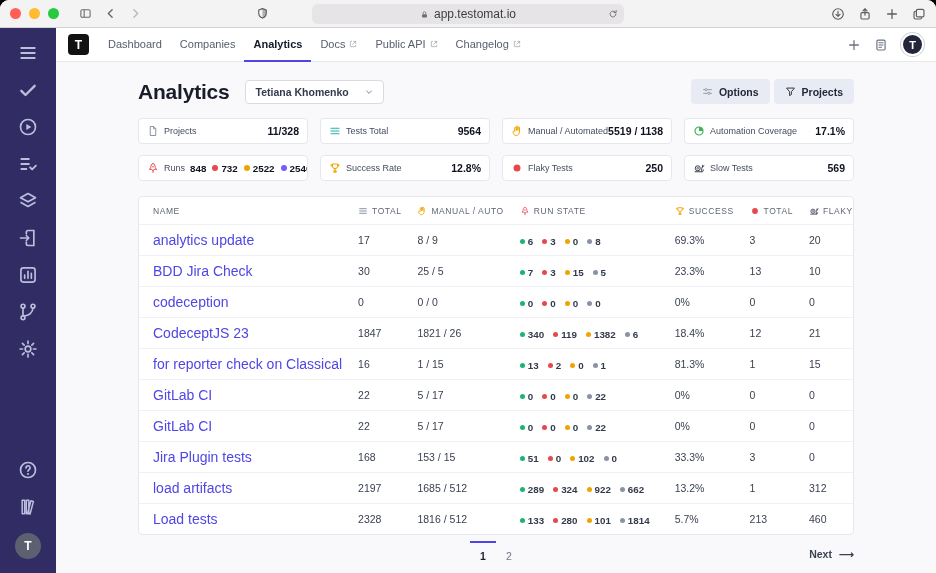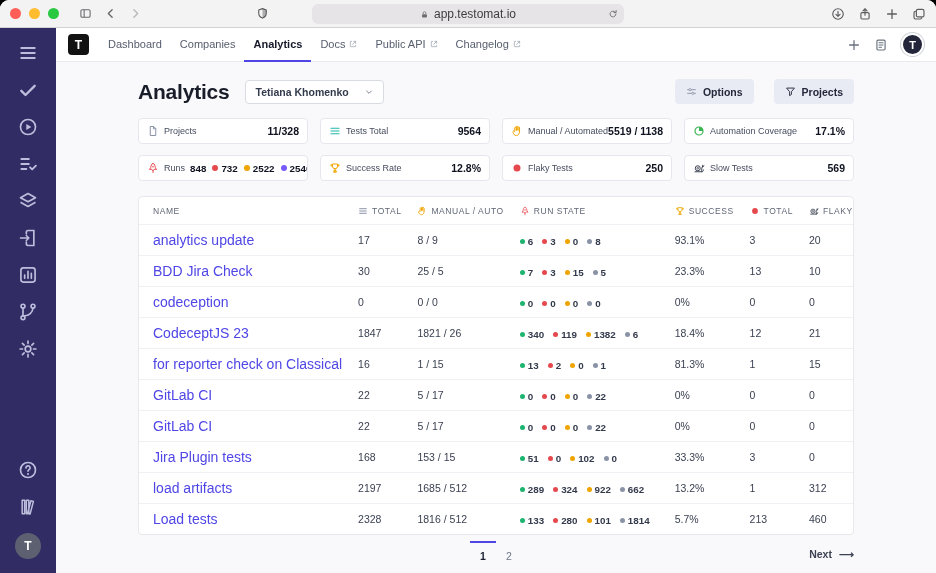--- a/index.html
+++ b/index.html
@@ -44,21 +44,21 @@
   .nav-right{margin-left:auto;display:flex;align-items:center;gap:13px;color:#6b7280}
   .nav-right svg{width:14px;height:14px;display:block}
   .nav-avatar{width:23px;height:23px;border-radius:50%;background:#23263b;color:#fff;font-size:11px;font-weight:700;display:flex;align-items:center;justify-content:center;border:2px solid #fff;box-shadow:0 0 0 1px #cfd2da;cursor:pointer}
   
   .content{flex:1;overflow:hidden;padding-top:17px}
   .container{width:716px;margin:0 auto}
   .head-row{display:flex;align-items:center}
   .page-title{font-size:21px;font-weight:700;color:#191d2a;letter-spacing:-.2px}
   .user-select{margin-left:15px;background:#fff;border:1px solid #d9dbe3;border-radius:4px;padding:5px 10px;font-size:10.5px;font-weight:700;color:#333a4b;display:flex;align-items:center;gap:16px;cursor:pointer}
   .user-select .chev svg{width:8px;height:8px;display:block;color:#6b7280}
-  .head-actions{margin-left:auto;display:flex;gap:20px}
+  .head-actions{margin-left:auto;display:flex;gap:4px}
   .action-btn{background:#e9ebf4;border-radius:4px;padding:0 11px;height:25px;display:flex;align-items:center;gap:6px;font-size:10.5px;font-weight:700;color:#23283a;cursor:pointer}
   .action-btn svg{width:11px;height:11px;display:block}
   
   .cards{margin-top:14px;display:grid;grid-template-columns:repeat(4,1fr);gap:11px 12px}
   .card{background:#fff;border:1px solid #e6e7ee;border-radius:4px;height:26px;display:flex;align-items:center;padding:0 8px;overflow:hidden;white-space:nowrap}
   .card-icon{width:12px;height:12px;display:flex;flex:0 0 12px}
   .card-icon svg{width:12px;height:12px;display:block}
   .card-label{display:flex;align-items:center;gap:5px;font-size:9px;color:#454c5e}
   .card-value{margin-left:auto;font-size:10.5px;font-weight:700;color:#0f1320}
   .runs-vals{display:flex;align-items:center;gap:6px;margin-left:5px;font-size:9.8px;font-weight:700;color:#0f1320}
@@ -641,21 +641,21 @@
                         <i class="dot sm s1"></i>
                         <span>3</span>
                       </span><span class="rs">
                         <i class="dot sm s2"></i>
                         <span>0</span>
                       </span><span class="rs">
                         <i class="dot sm s3"></i>
                         <span>8</span>
                       </span>
                   </td>
-                  <td>93.1%</td>
+                  <td>69.3%</td>
                   <td>3</td>
                   <td>20</td>
                 </tr>
                 <tr>
                   <td><a class="proj-link">BDD Jira Check</a></td>
                   <td>30</td>
                   <td>25 / 5</td>
                   <td>
                     <span class="rs">
                         <i class="dot sm s0"></i>

